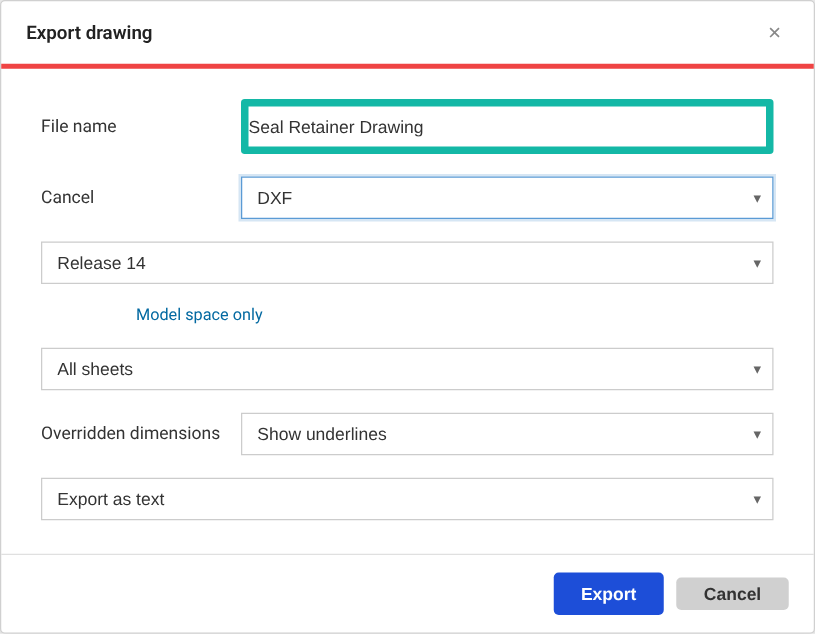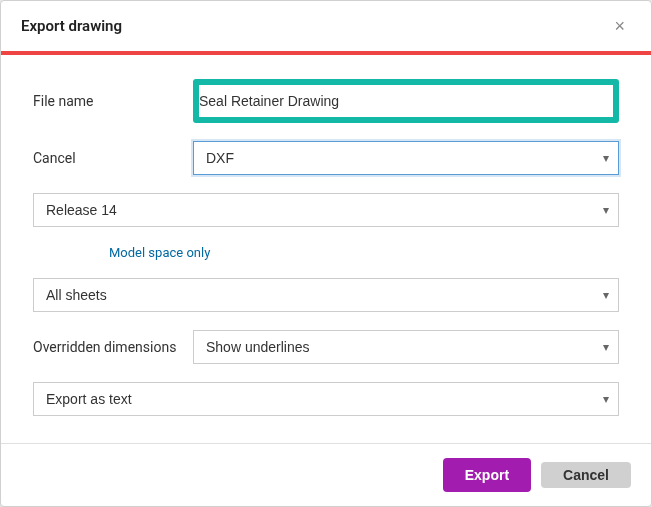--- a/index.html
+++ b/index.html
@@ -137,21 +137,21 @@
     .dialog-footer {
       display: flex;
       align-items: center;
       justify-content: flex-end;
       padding: 14px 20px;
       border-top: 1px solid #e0e0e0;
       gap: 10px;
     }
 
     .btn-export {
-      background: #a21caf;
+      background: #1d4ed8;
       color: #fff;
       border: none;
       border-radius: 4px;
       padding: 9px 22px;
       font-size: 14px;
       font-weight: 600;
       cursor: pointer;
     }
 
     .btn-cancel {

